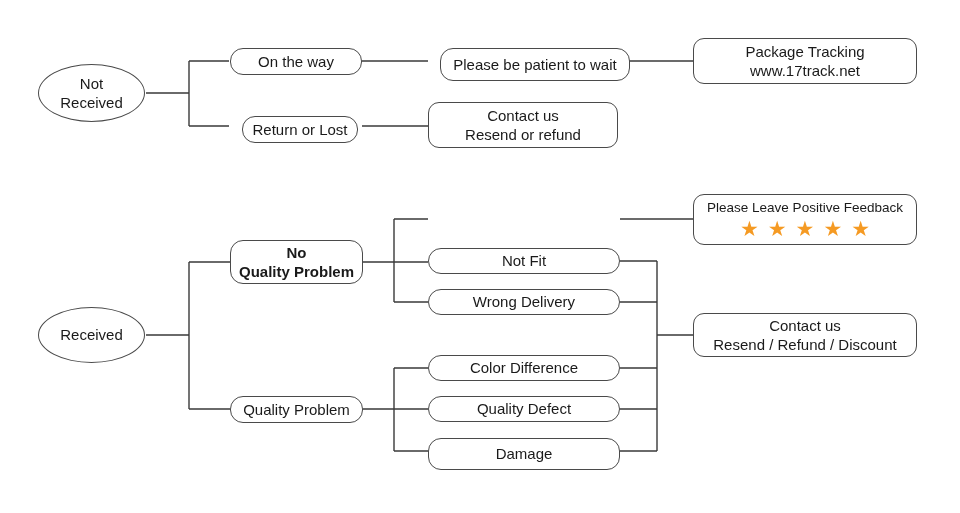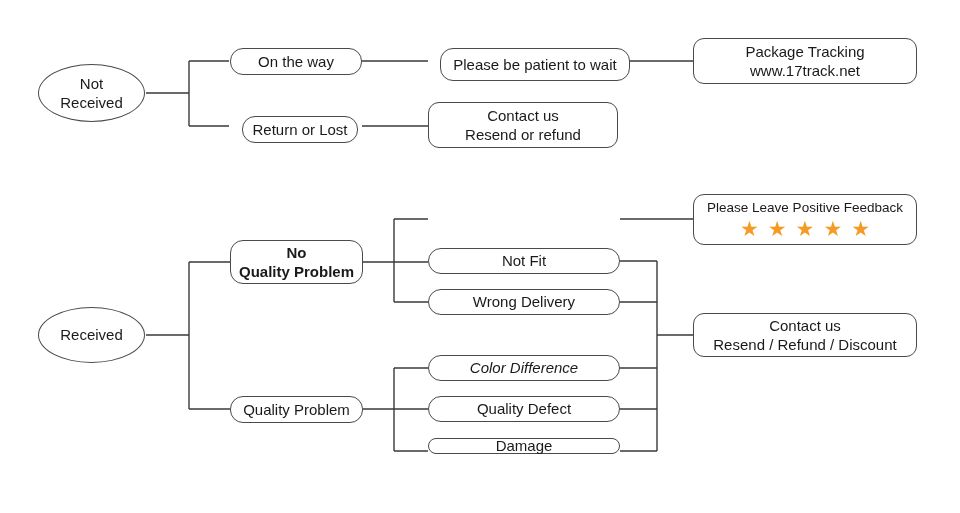--- a/index.html
+++ b/index.html
@@ -39,23 +39,23 @@
   .n-return-or-lost    { left: 230px; top: 116px; width: 116px; height: 27px; margin-left: 12px; }
   .n-please-be-patient { left: 440px; top: 48px;  width: 190px; height: 33px; }
   .n-contact-top       { left: 428px; top: 102px; width: 190px; height: 46px; }
   .n-package-tracking  { left: 693px; top: 38px;  width: 224px; height: 46px; }
   .n-received          { left: 38px;  top: 307px; width: 107px; height: 56px; }
   .n-no-quality        { left: 230px; top: 240px; width: 133px; height: 44px; font-weight: bold; }
   .n-quality-problem   { left: 230px; top: 396px; width: 133px; height: 27px; }
   .n-satisfy           { left: 428px; top: 206px; width: 192px; height: 26px; }
   .n-not-fit           { left: 428px; top: 248px; width: 192px; height: 26px; }
   .n-wrong-delivery    { left: 428px; top: 289px; width: 192px; height: 26px; }
-  .n-color-difference  { left: 428px; top: 355px; width: 192px; height: 26px; font-style: italic; }
+  .n-color-difference  { left: 428px; top: 355px; width: 192px; height: 26px; }
   .n-quality-defect    { left: 428px; top: 396px; width: 192px; height: 26px; justify-content: center; }
-  .n-damage            { left: 428px; top: 438px; width: 192px; height: 16px; }
+  .n-damage            { left: 428px; top: 438px; width: 192px; height: 32px; }
   .n-feedback          { left: 693px; top: 194px; width: 224px; height: 51px; flex-direction: column; justify-content: center; padding: 2px 0; }
   .n-contact-bottom    { left: 693px; top: 313px; width: 224px; height: 44px; }
   .n-feedback .label   { font-size: 13.5px; line-height: 1.2; }
   .stars { display: flex; gap: 9px; margin-top: 1px; }
   .star  { color: #F59A23; font-size: 21px; line-height: 1; }
 </style>
 </head>
 <body>
 
 <div id="canvas">

